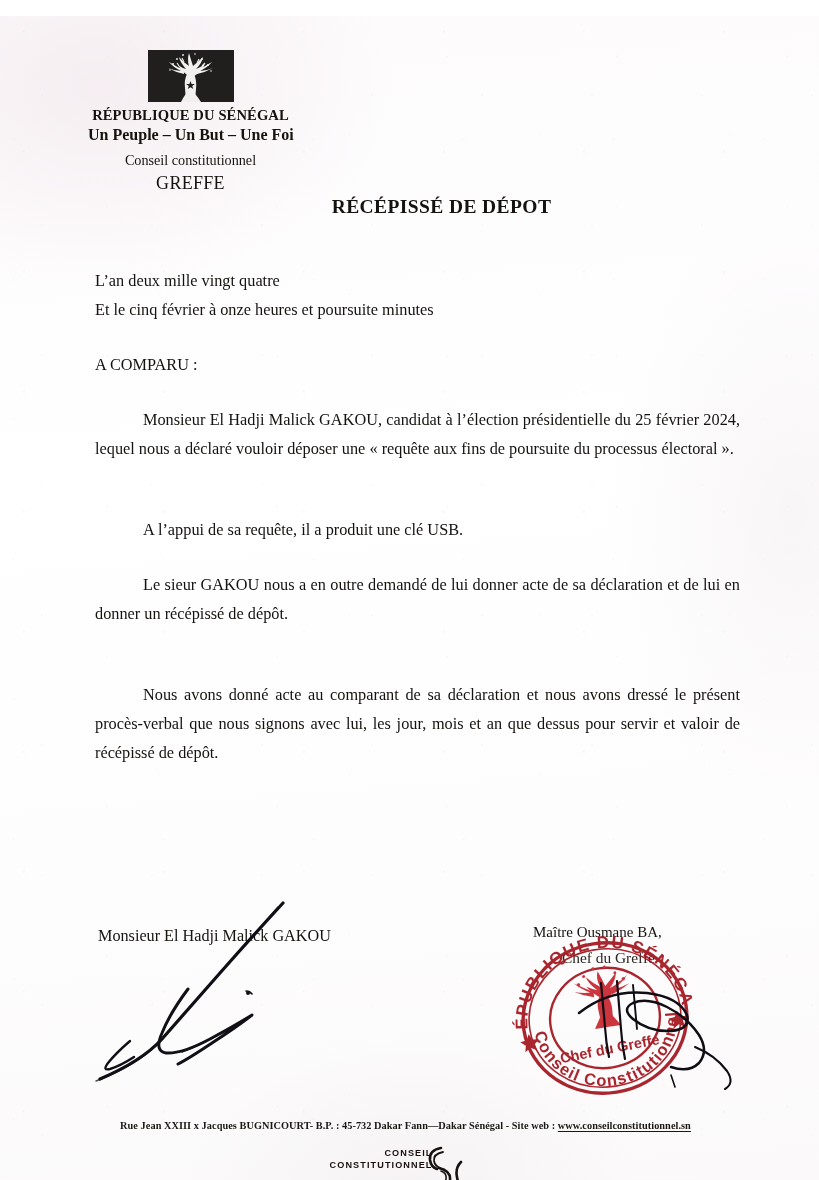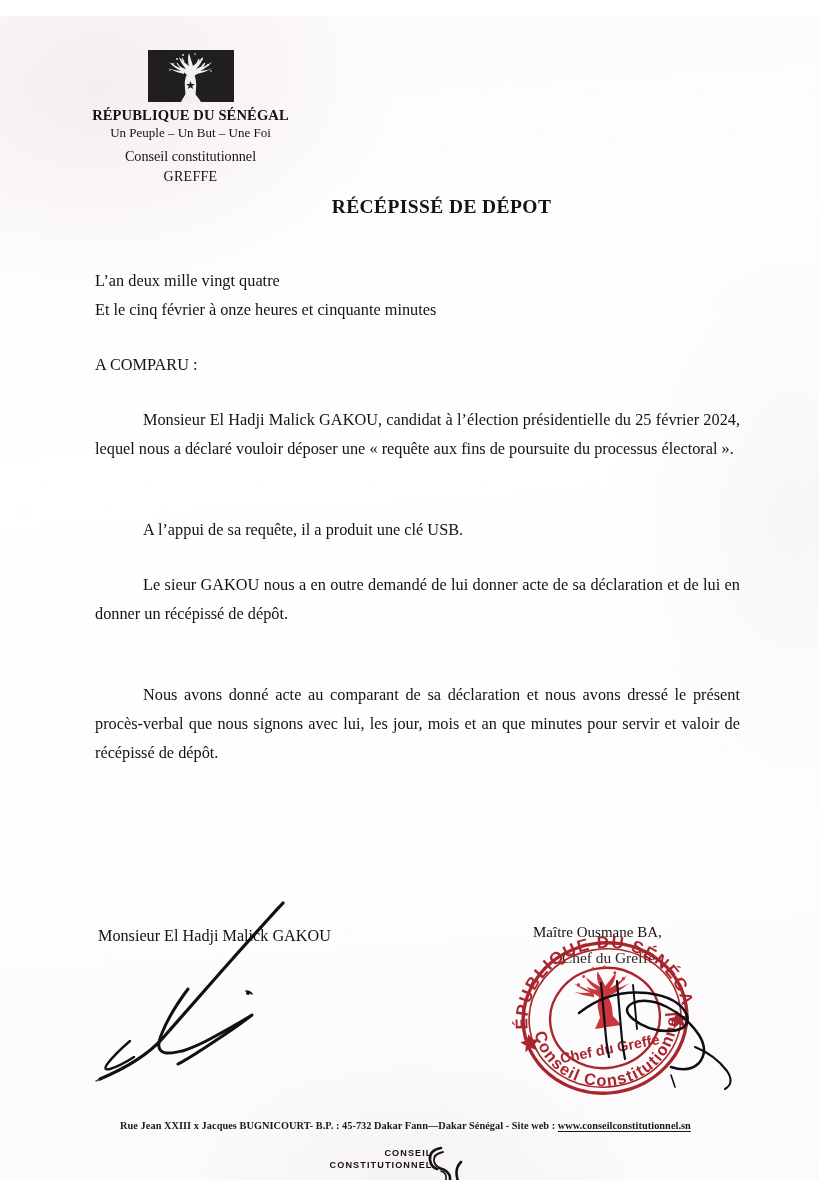--- a/index.html
+++ b/index.html
@@ -67,34 +67,34 @@
   .emblem svg { display: block; width: 86px; height: 52px; }
 
   .lh-country {
     font-size: 14.6px;
     font-weight: bold;
     letter-spacing: .1px;
     line-height: 1.1;
     white-space: nowrap;
   }
   .lh-motto {
-    font-size: 13px;
-    font-weight: normal;
+    font-size: 16px;
+    font-weight: bold;
     line-height: 1.35;
     margin-top: 1px;
     white-space: nowrap;
   }
   .lh-body {
     font-size: 14.2px;
     line-height: 1.3;
     margin-top: 5px;
     white-space: nowrap;
   }
   .lh-greffe {
-    font-size: 14px;
+    font-size: 18px;
     line-height: 1.3;
     margin-top: 3px;
     letter-spacing: .3px;
   }
 
   
   .doc-title {
     position: absolute;
     left: 0;
     right: 0;
@@ -289,21 +289,21 @@
     <div class="lh-body">Conseil constitutionnel</div>
     <div class="lh-greffe">GREFFE</div>
   </div>
 
   <div class="doc-title">RÉCÉPISSÉ DE DÉPOT</div>
 
   <div class="body-block">
 
     <div class="p nojust">L’an  deux mille vingt quatre</div>
 
-    <div class="p nojust">Et le cinq février à onze heures et cinquante minutes</div>
+    <div class="p nojust">Et le cinq février à onze heures et poursuite minutes</div>
 
 
     <div class="gap-md"></div>
 
     <div class="p center">A COMPARU :</div>
 
     <div class="gap-md"></div>
 
     <div class="p indent">Monsieur El Hadji Malick GAKOU, candidat à l’élection présidentielle du 25 février 2024, lequel nous a déclaré vouloir déposer une « requête aux fins de poursuite du processus électoral ».</div>
 
@@ -316,21 +316,21 @@
 
     <div class="gap-md"></div>
 
     <div class="p indent">Le sieur GAKOU nous a en outre demandé de lui donner acte de sa déclaration et de lui en donner un récépissé de dépôt.</div>
 
     <div class="gap-md"></div>
 
 
     <div class="gap-md"></div>
 
-    <div class="p indent">Nous avons donné acte au comparant de sa déclaration et nous avons dressé le présent procès-verbal que nous signons  avec lui, les jour, mois et an que minutes pour servir et valoir de récépissé de dépôt.</div>
+    <div class="p indent">Nous avons donné acte au comparant de sa déclaration et nous avons dressé le présent procès-verbal que nous signons  avec lui, les jour, mois et an que dessus pour servir et valoir de récépissé de dépôt.</div>
   </div>
 
   <div class="sig-left-name">Monsieur El Hadji Malick GAKOU</div>
 
   <div class="sig-right-name">Maître Ousmane BA,</div>
 
   <div class="sig-right-role">Chef du Greffe</div>
 
   <div class="sig-ink-left">
     <svg viewBox="0 0 260 195" xmlns="http://www.w3.org/2000/svg">

